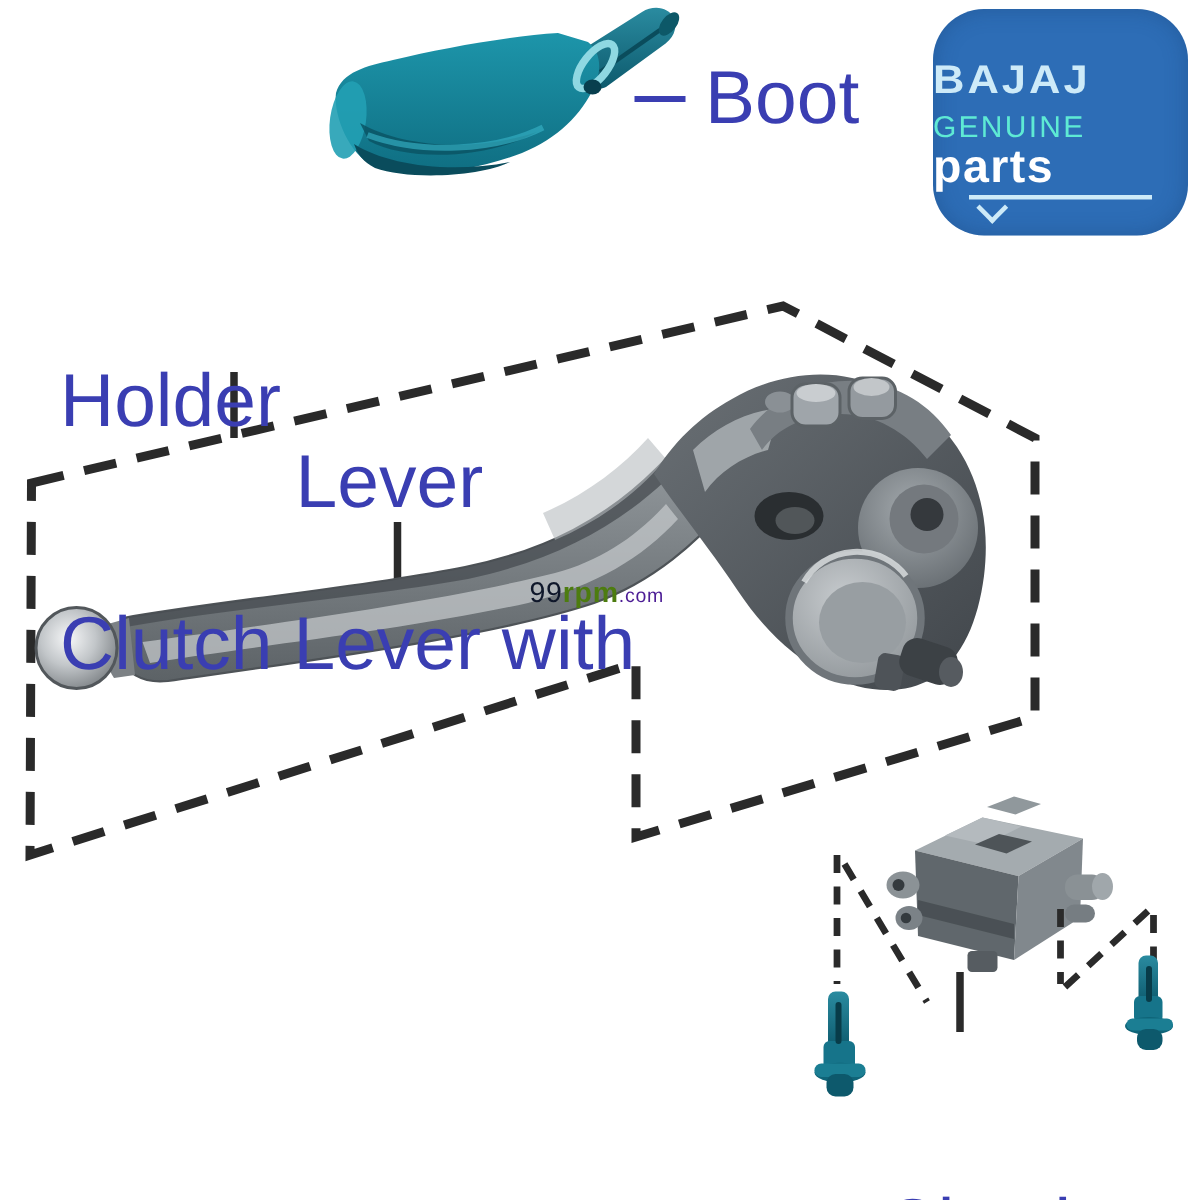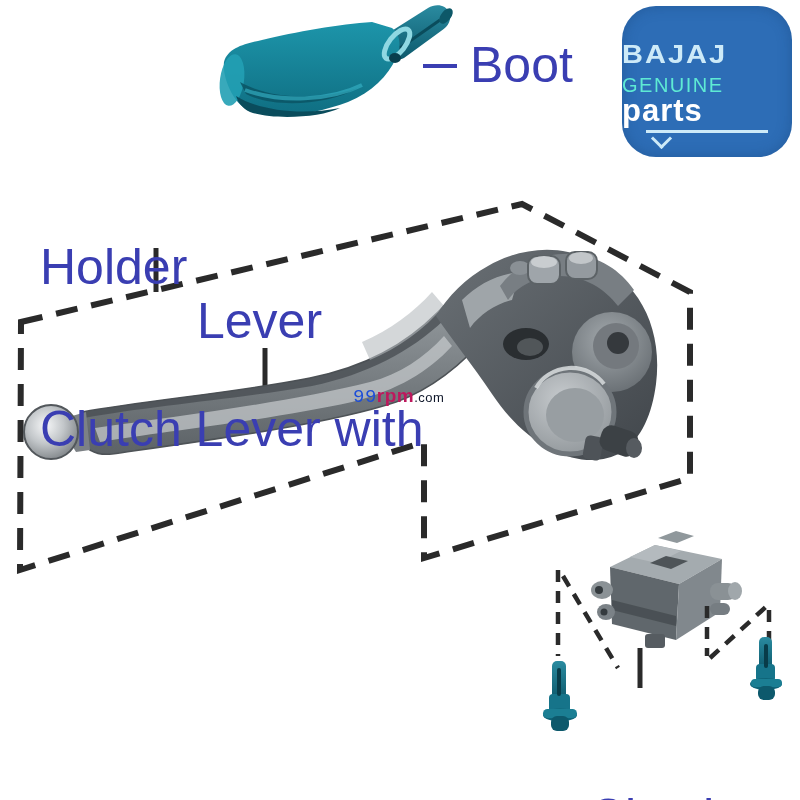--- a/index.html
+++ b/index.html
@@ -19,23 +19,23 @@
   #label-clutch-lever-holder{left:40px;top:132px;}
   #label-lever{left:197px;top:294px;}
   #label-boot{left:470px;top:38px;}
   #label-clutch-switch{left:589px;top:682px;}
 
   
   #watermark{
     position:absolute;left:353px;top:386px;font-size:19px;line-height:20px;
     letter-spacing:0.5px;user-select:none;
   }
-  #watermark .wm-99{color:#1d4ed8;font-family:Liberation Mono, monospace;}
-  #watermark .wm-rpm{color:#be185d;font-weight:bold;}
-  #watermark .wm-com{color:#0f172a;font-size:13px;}
+  #watermark .wm-99{color:#0f172a;}
+  #watermark .wm-rpm{color:#4d7c0f;font-weight:bold;}
+  #watermark .wm-com{color:#4c1d95;font-size:13px;}
 
   
   #badge{
     position:absolute;left:622px;top:6px;width:170px;height:151px;
     background:#2d6db6;border-radius:34px;
     box-shadow:inset 0 0 14px rgba(20,60,110,0.35);
   }
   #badge .brand{
     display:inline-block;margin-top:32px;color:#cdeaf8;font-weight:bold;
     font-size:29px;letter-spacing:2px;transform:scaleY(0.92);

